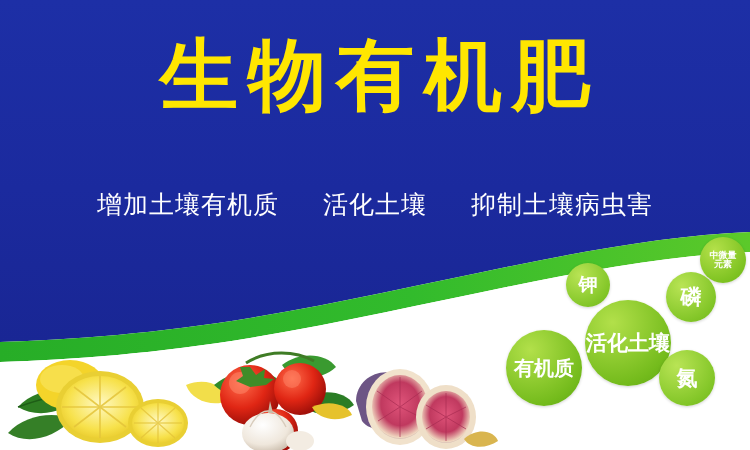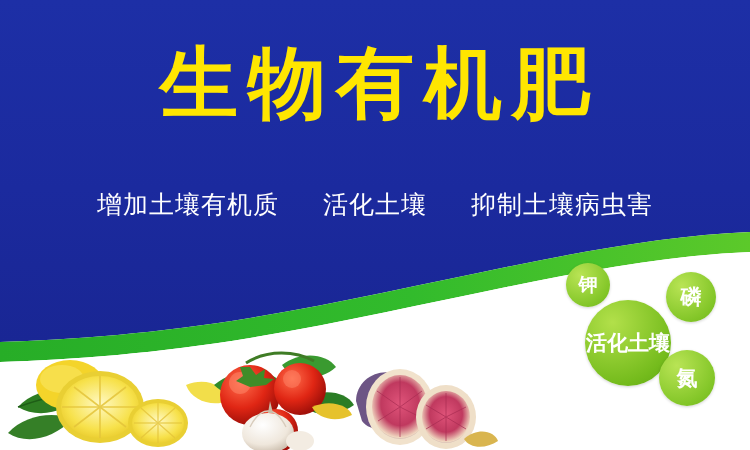--- a/index.html
+++ b/index.html
@@ -21,21 +21,21 @@
   .blue-bg {
     position: absolute;
     left: 0; top: 0;
     width: 750px; height: 450px;
   }
   .blue-bg svg { display: block; }
 
   
   .headline {
     position: absolute;
-    top: 44px;
+    top: 36px;
     left: 0;
     width: 750px;
     text-align: center;
     color: #ffe600;
     font-size: 78px;
     font-weight: bold;
     letter-spacing: 10px;
     line-height: 1;
     text-indent: 10px;
     font-family: "DejaVu Sans", "Liberation Sans", sans-serif;
@@ -260,26 +260,32 @@
           <line x1="446" y1="102" x2="446" y2="126"></line>
           <line x1="446" y1="102" x2="426" y2="114"></line>
           <line x1="446" y1="102" x2="426" y2="90"></line>
         </g>
 
         <path d="M464,124 C478,112 494,116 498,126 C486,134 470,134 464,124 Z" fill="#d9b54f"></path>
       </g>
     </svg>
   </div>
 
+  <div class="bubble b-trace">
+    <span>中微量<br>元素</span>
+  </div>
   <div class="bubble b-jia">
     <span>钾</span>
   </div>
   <div class="bubble b-lin">
     <span>磷</span>
   </div>
   <div class="bubble b-jun">
     <span>活化土壤</span>
   </div>
+  <div class="bubble b-you">
+    <span>有机质</span>
+  </div>
   <div class="bubble b-dan">
     <span>氮</span>
   </div>
 
 </div>
 
 </body></html>

